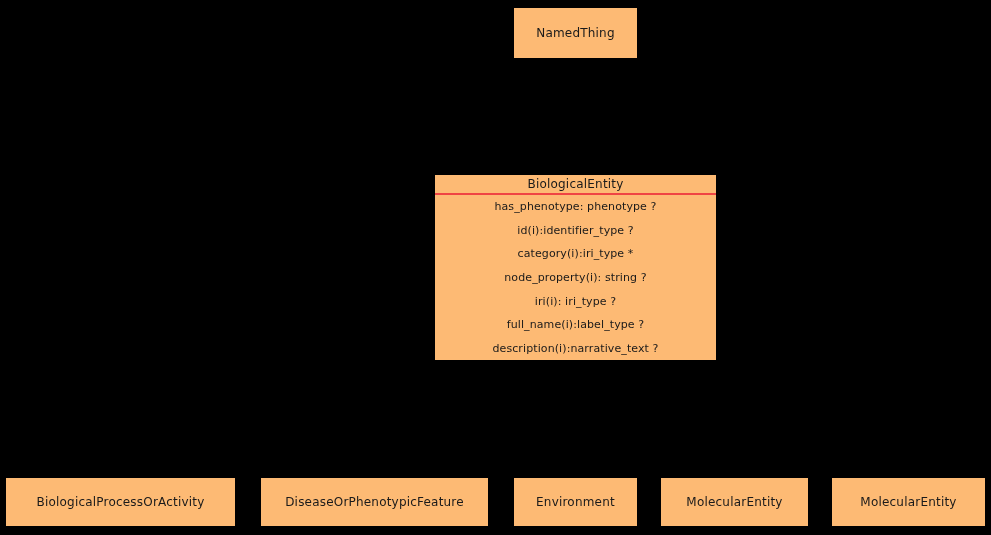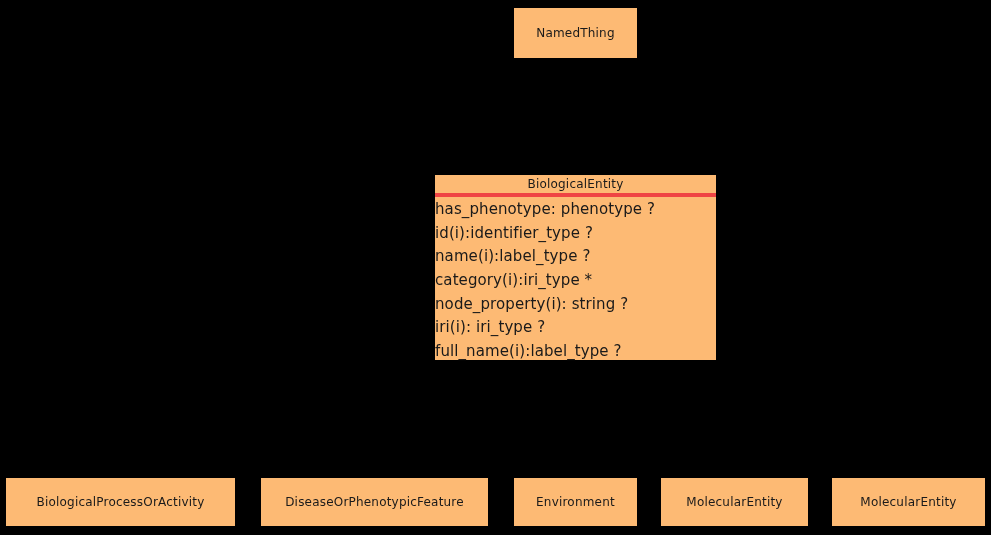--- a/index.html
+++ b/index.html
@@ -21,24 +21,24 @@
   .leaf          { top:477px; height:50px; }
   .leaf-0 { left:5px;   width:231px; }
   .leaf-1 { left:260px; width:229px;text-align:center; }
   .leaf-2 { left:513px; width:125px;text-align:right; }
   .leaf-3 { left:660px; width:149px; }
   .leaf-4 { left:831px; width:155px; }
   .node-title {
     height:18px; line-height:18px; text-align:center;
     font-size:12px; letter-spacing:0.2px;
   }
-  .bio-entity .node-title { border-bottom:4px solid #ef4444; }
+  .bio-entity .node-title { border-bottom:2px solid #ef4444; }
   .attrs { display:flex; flex-direction:column; justify-content:space-around; height:166px; }
   .attr  {
-    font-size:15px; letter-spacing:0.1px;
+    text-align:center; font-size:11px; letter-spacing:0.1px;
     line-height:18px; white-space:nowrap;
   }
 </style>
 </head>
 <body>
 
 <div class="canvas">
 
   <svg class="edges" width="991" height="535" viewBox="0 0 991 535" aria-hidden="true">
     <g stroke="#000000" stroke-width="1" fill="none">
@@ -53,25 +53,25 @@
 
   <div class="node single named-thing">
     <span>NamedThing</span>
   </div>
 
   <div class="node bio-entity">
     <div class="node-title">BiologicalEntity</div>
     <div class="attrs">
       <div class="attr">has_phenotype: phenotype ?</div>
       <div class="attr">id(i):identifier_type ?</div>
-      <div class="attr">name(i):label_type ?</div>
       <div class="attr">category(i):iri_type *</div>
       <div class="attr">node_property(i): string ?</div>
       <div class="attr">iri(i): iri_type ?</div>
       <div class="attr">full_name(i):label_type ?</div>
+      <div class="attr">description(i):narrative_text ?</div>
     </div>
   </div>
 
   <div class="node single leaf leaf-0">
     <span>BiologicalProcessOrActivity</span>
   </div>
   <div class="node single leaf leaf-1">
     <span>DiseaseOrPhenotypicFeature</span>
   </div>
   <div class="node single leaf leaf-2">

